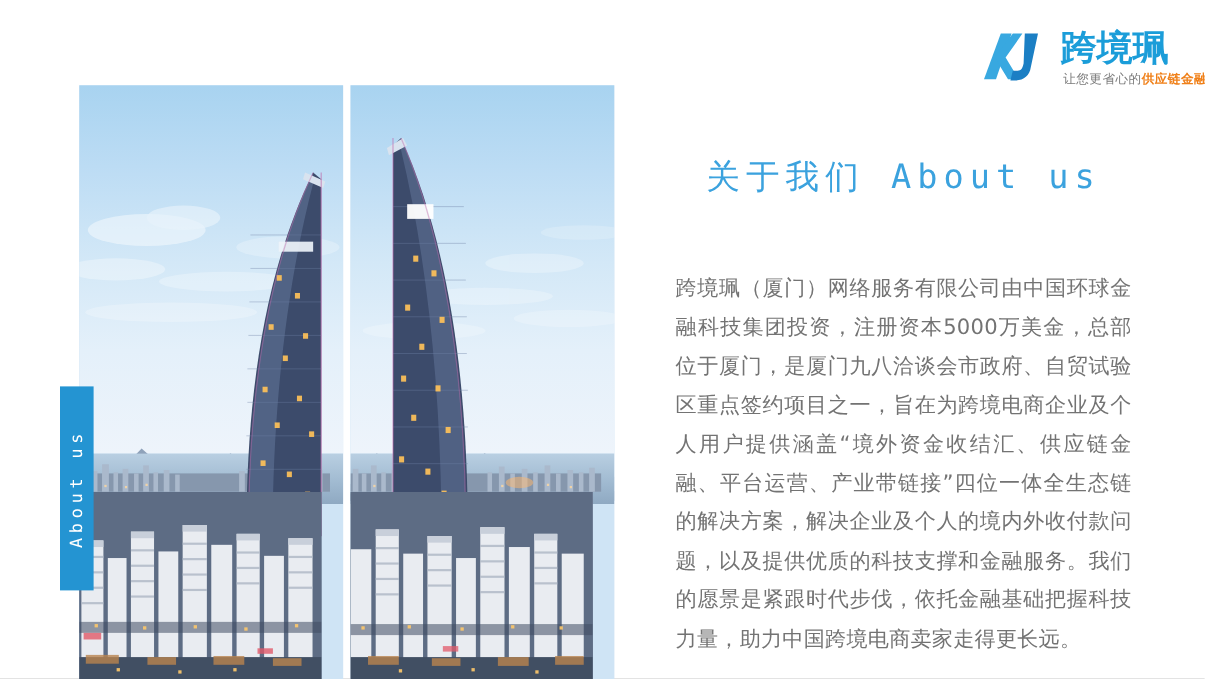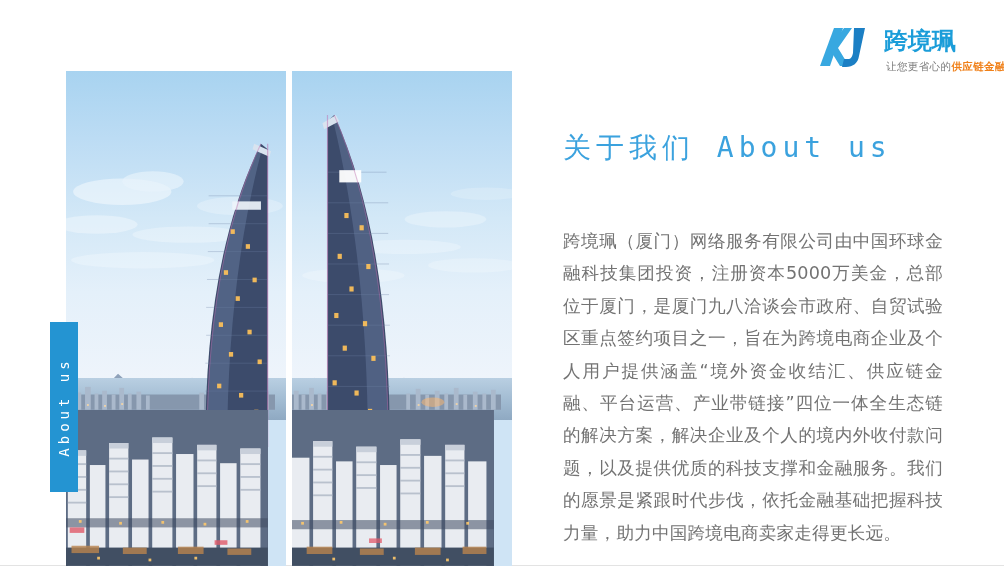--- a/index.html
+++ b/index.html
@@ -37,21 +37,21 @@
     position: absolute;
     left: 0;
     top: 2px;
     width: 62px;
     height: 42px;
   }
   .logo-cn {
     position: absolute;
     left: 66px;
     top: 0px;
-    font-size: 24px;
+    font-size: 30px;
     font-weight: bold;
     letter-spacing: 0px;
     color: #1b9dd9;
     line-height: 34px;
     white-space: nowrap;
   }
   .logo-tag {
     position: absolute;
     left: 68px;
     top: 36px;
@@ -152,20 +152,21 @@
     top: 128px;
     width: 380px;
   }
   .heading {
     color: #3ba2de;
     font-size: 28px;
     line-height: 40px;
     letter-spacing: 5px;
     font-family: "DejaVu Sans Mono", "Liberation Mono", monospace;
     white-space: nowrap;
+    text-align: center;
   }
   .body-text {
     margin-top: 57px;
     color: #737373;
     font-size: 17.6px;
     line-height: 32.4px;
     letter-spacing: .2px;
     text-align: justify;
     text-justify: inter-ideograph;
     font-family: "DejaVu Sans", "Liberation Sans", sans-serif;

